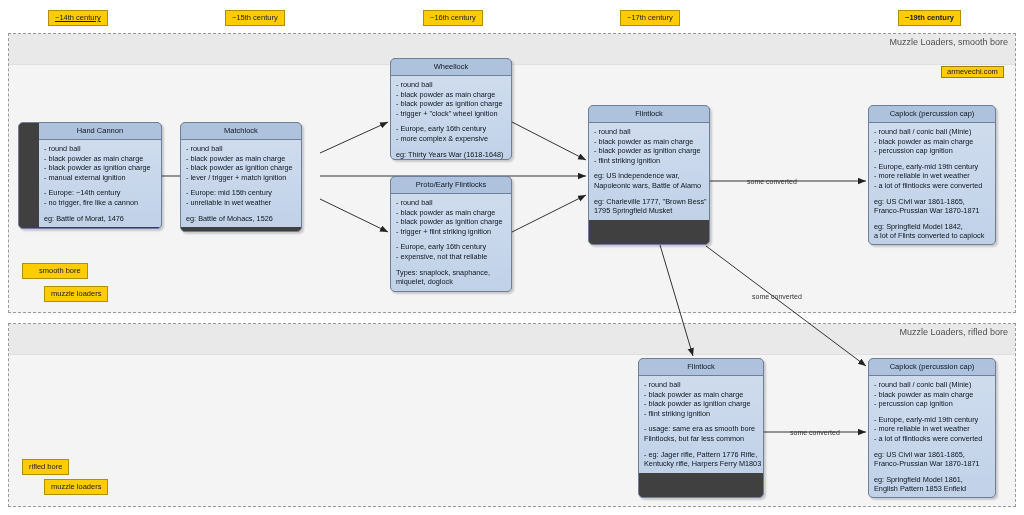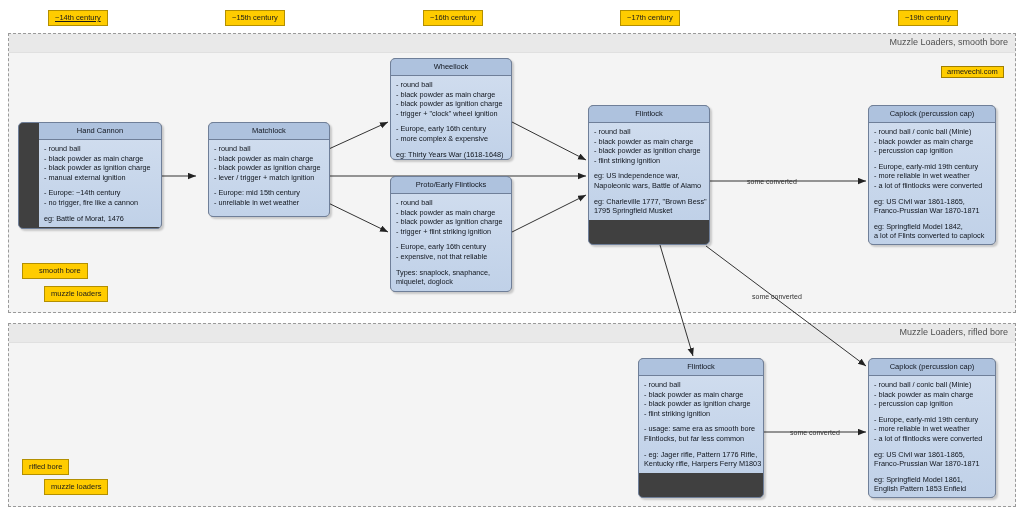--- a/index.html
+++ b/index.html
@@ -12,21 +12,21 @@
     font-size:7.5px;color:#1a1a1a;padding:3px 6px;line-height:1;
     box-shadow:0 0 0 0 rgba(0,0,0,0);white-space:nowrap;
   }
 
   
   .section{
     position:absolute;border:1px dashed #9a9a9a;background:#f4f4f4;
     box-sizing:border-box;
   }
   .section .band{
-    position:absolute;left:0;top:0;right:0;height:19px;background:#e9e9e9;
+    position:absolute;left:0;top:0;right:0;height:31px;background:#e9e9e9;
     border-bottom:1px solid #e0e0e0;box-sizing:border-box;
   }
   .section .band .title{
     position:absolute;right:7px;top:3px;font-size:9px;color:#4f4f4f;white-space:nowrap;
   }
 
   
   .node{
     position:absolute;box-sizing:border-box;
     border:1px solid #6f7f99;border-radius:5px;
@@ -127,21 +127,21 @@
           </div>
           <div class="grp">
             <div class="ln">- Europe:  ~14th century</div>
             <div class="ln">- no trigger, fire like a cannon</div>
           </div>
           <div class="grp">
             <div class="ln">eg: Battle of Morat, 1476</div>
           </div>
         </div>
       </div>
-      <div class="node" style="left: 208px; top: 122px; width: 122px; height: 95px;">
+      <div class="node" style="left: 180px; top: 122px; width: 122px; height: 110px;">
         <div class="nhead">Matchlock</div>
         <div class="nbody">
           <div class="grp">
             <div class="ln">- round ball</div>
             <div class="ln">- black powder as main charge</div>
             <div class="ln">- black powder as ignition charge</div>
             <div class="ln">- lever / trigger + match ignition</div>
           </div>
           <div class="grp">
             <div class="ln">- Europe: mid 15th century</div>
@@ -273,21 +273,21 @@
           </div>
         </div>
       </div>
     </div>
 
   <div id="timeline">
       <div class="tag" style="left: 48px; top: 10px; text-decoration: underline;">~14th century</div>
       <div class="tag" style="left: 225px; top: 10px;">~15th century</div>
       <div class="tag" style="left: 423px; top: 10px;">~16th century</div>
       <div class="tag" style="left: 620px; top: 10px;">~17th century</div>
-      <div class="tag" style="left: 898px; top: 10px;">~19th century</div>
+      <div class="tag" style="left: 898px; top: 10px; font-weight: bold;">~19th century</div>
     </div>
 
   <div id="cat-tags">
       <div class="tag" style="left: 22px; top: 263px; padding-left: 16px;">smooth bore</div>
       <div class="tag" style="left: 44px; top: 286px;">muzzle loaders</div>
       <div class="tag" style="left: 22px; top: 459px;">rifled  bore</div>
       <div class="tag" style="left: 44px; top: 479px;">muzzle loaders</div>
     </div>
 
   <div class="wm" id="wm" style="left: 941px; top: 66px;">armevechi.com</div>

